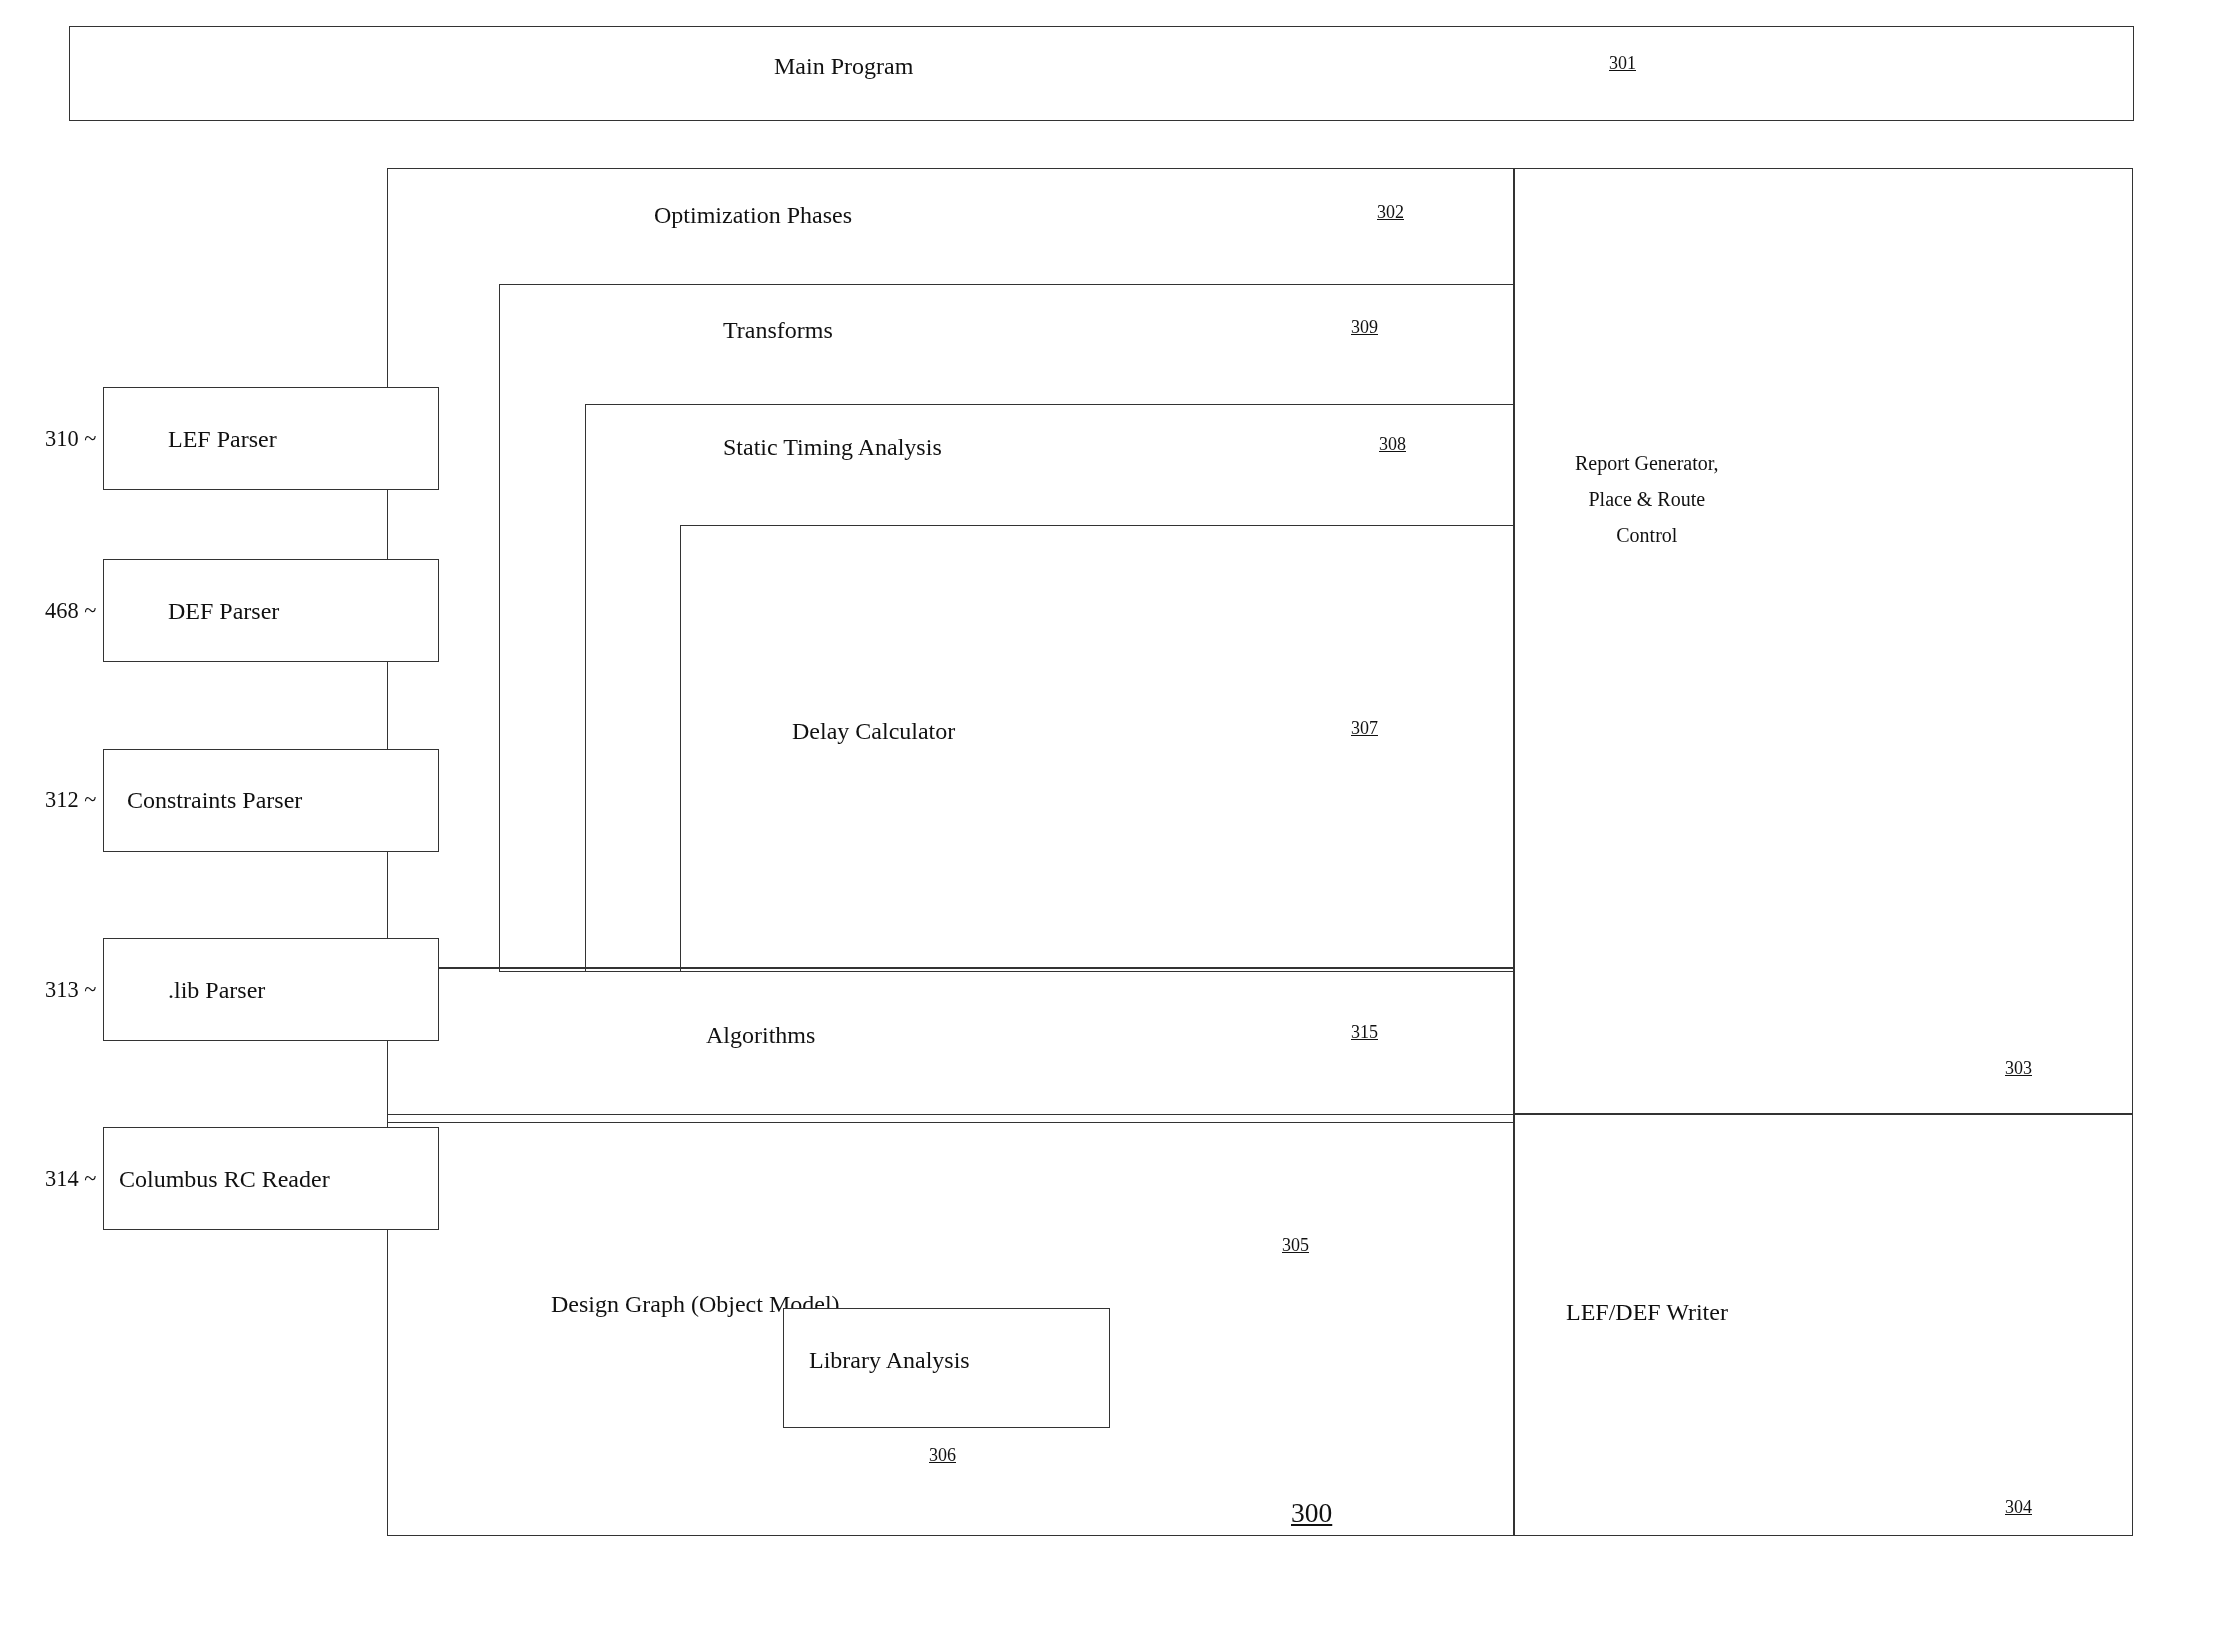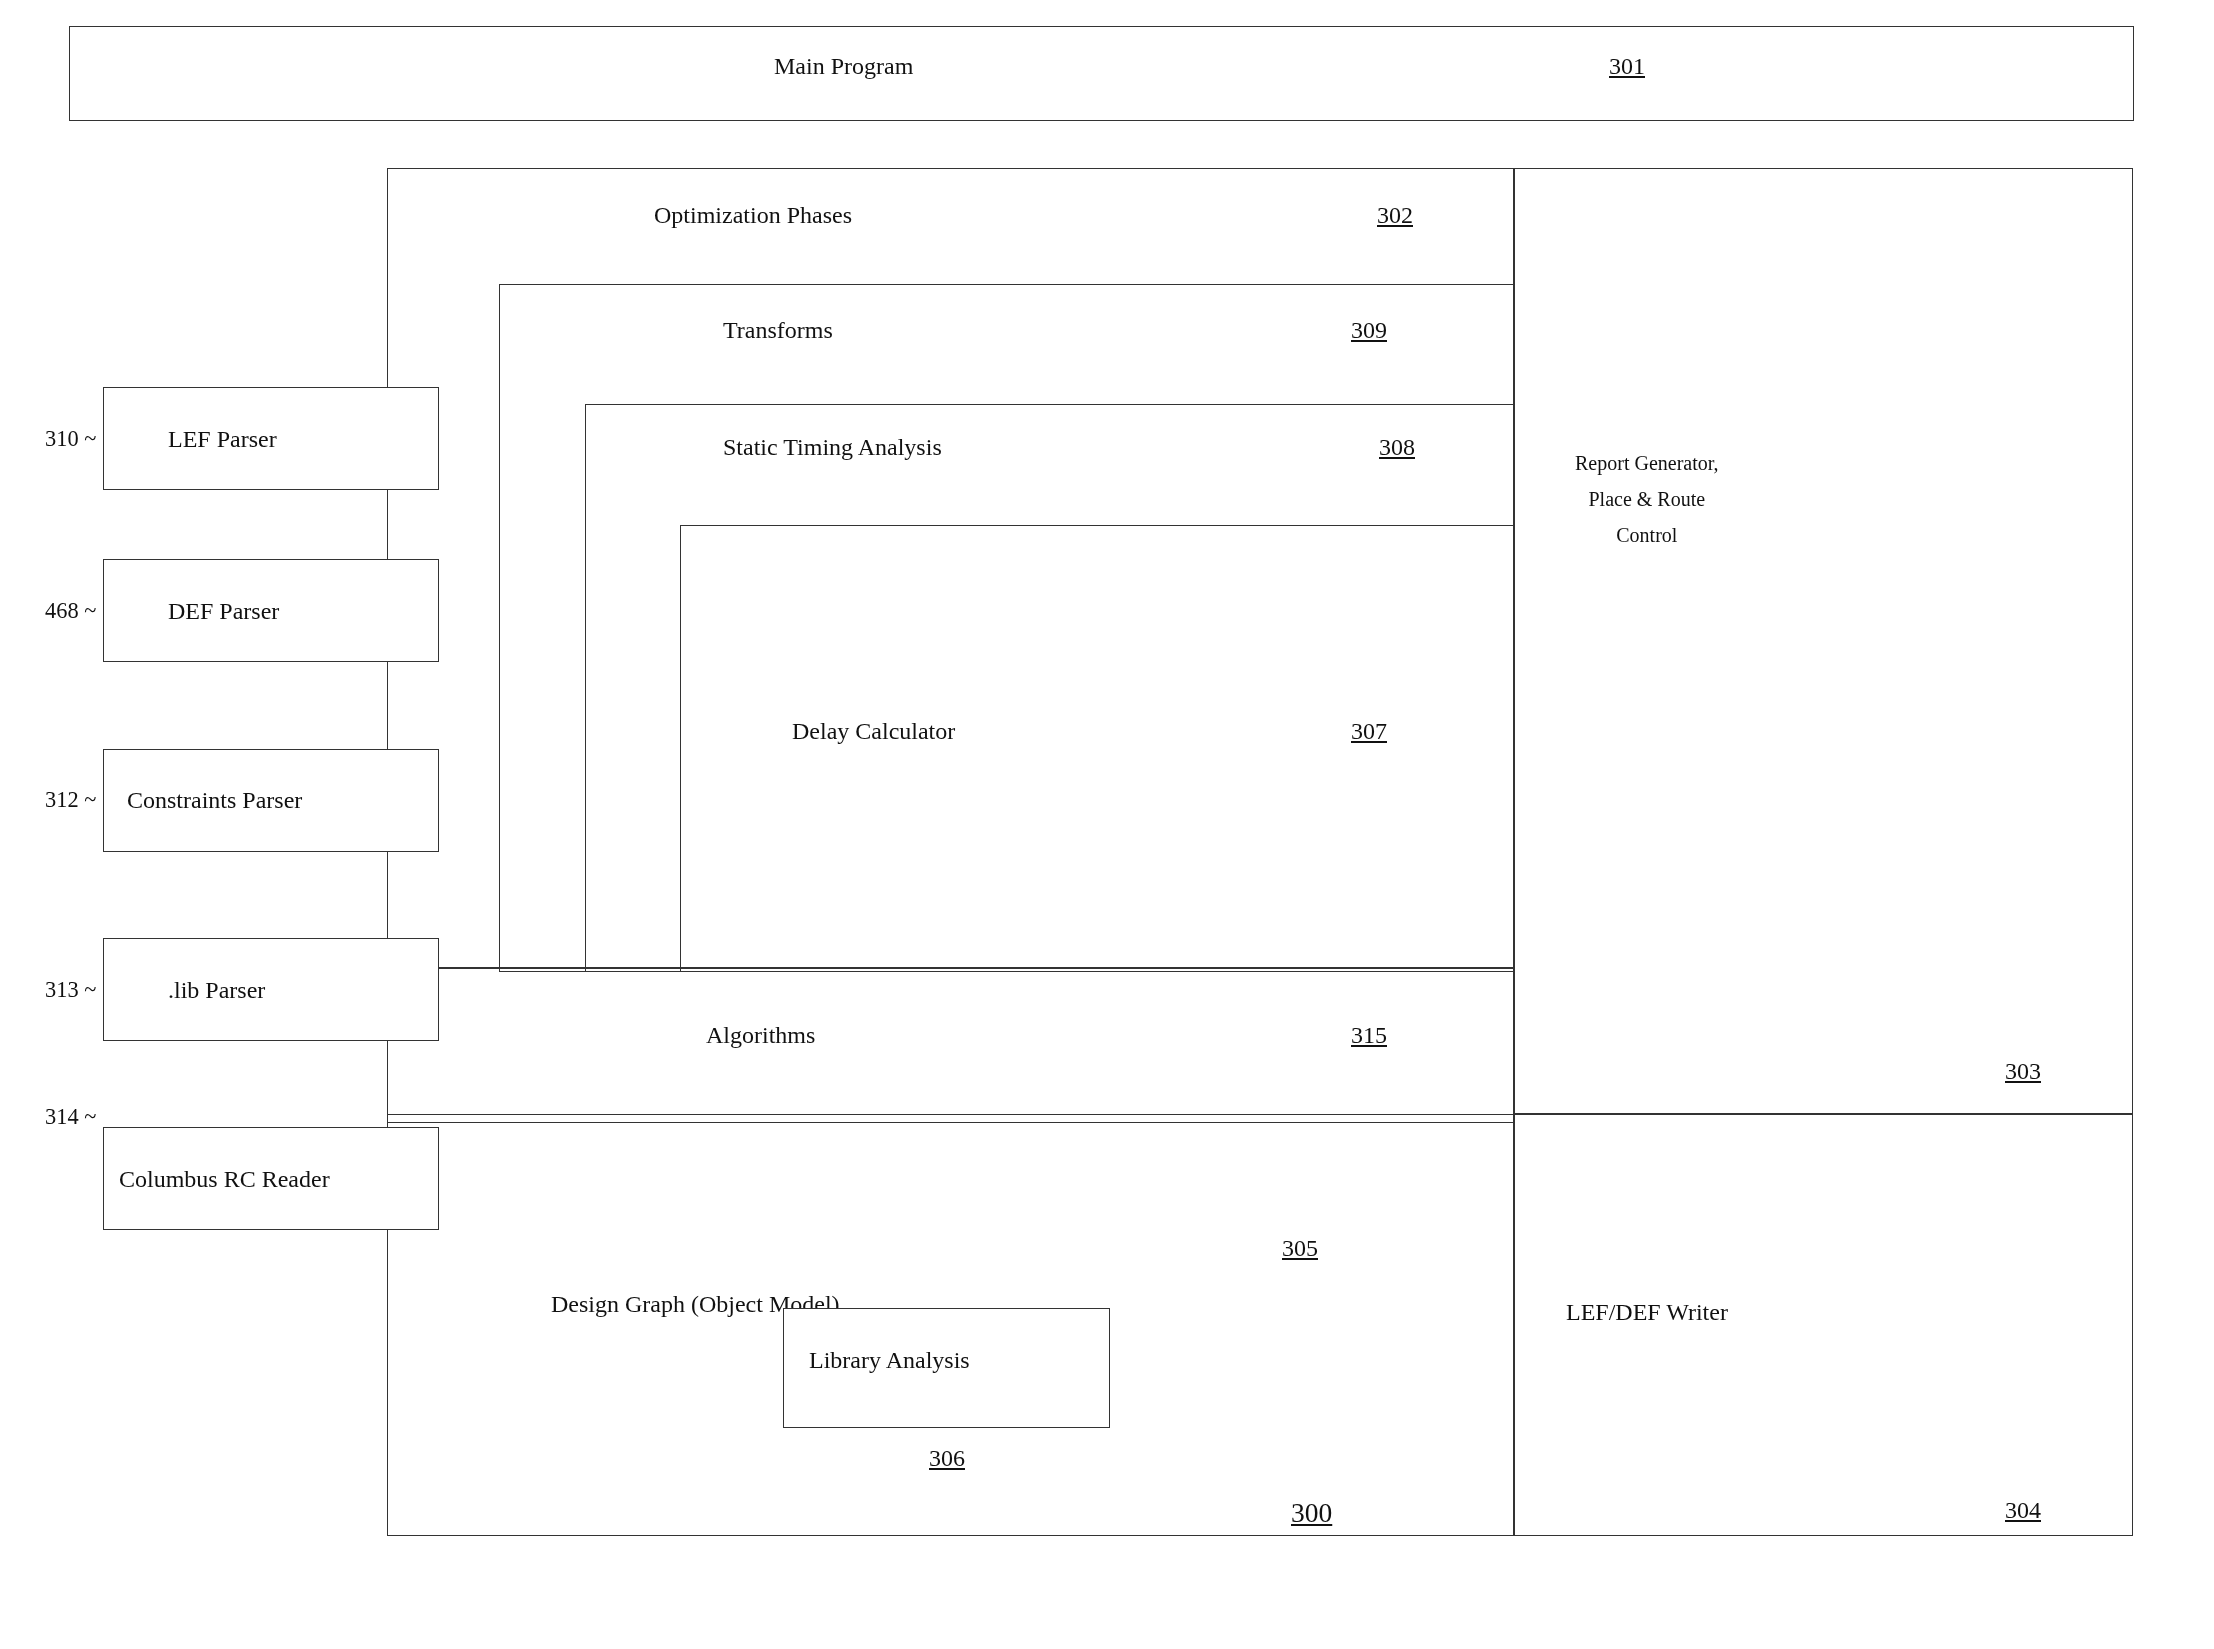--- a/index.html
+++ b/index.html
@@ -23,21 +23,21 @@
       background: #fff;
     }
     .label {
       position: absolute;
       font-size: 24px;
       color: #111;
       white-space: nowrap;
     }
     .label-underline {
       position: absolute;
-      font-size: 24px;
+      font-size: 18px;
       color: #111;
       text-decoration: underline;
       white-space: nowrap;
     }
     .label-small {
       position: absolute;
       font-size: 22.4px;
       color: #111;
       white-space: nowrap;
     }
@@ -162,16 +162,16 @@
   <span class="label-small" style="left:45px; top:787px;">312 ~</span>
 
   <div class="box" style="left:103px; top:938px; width:336px; height:103px;">
   </div>
   <span class="label" style="left:168px; top:977px;">.lib Parser</span>
   <span class="label-small" style="left:45px; top:977px;">313 ~</span>
 
   <div class="box" style="left:103px; top:1127px; width:336px; height:103px;">
   </div>
   <span class="label" style="left:119px; top:1166px;">Columbus RC Reader</span>
-  <span class="label-small" style="left:45px; top:1104px;">314 ~</span>
+  <span class="label-small" style="left:45px; top:1166px;">314 ~</span>
 
 </div>
 
 
 </body></html>

